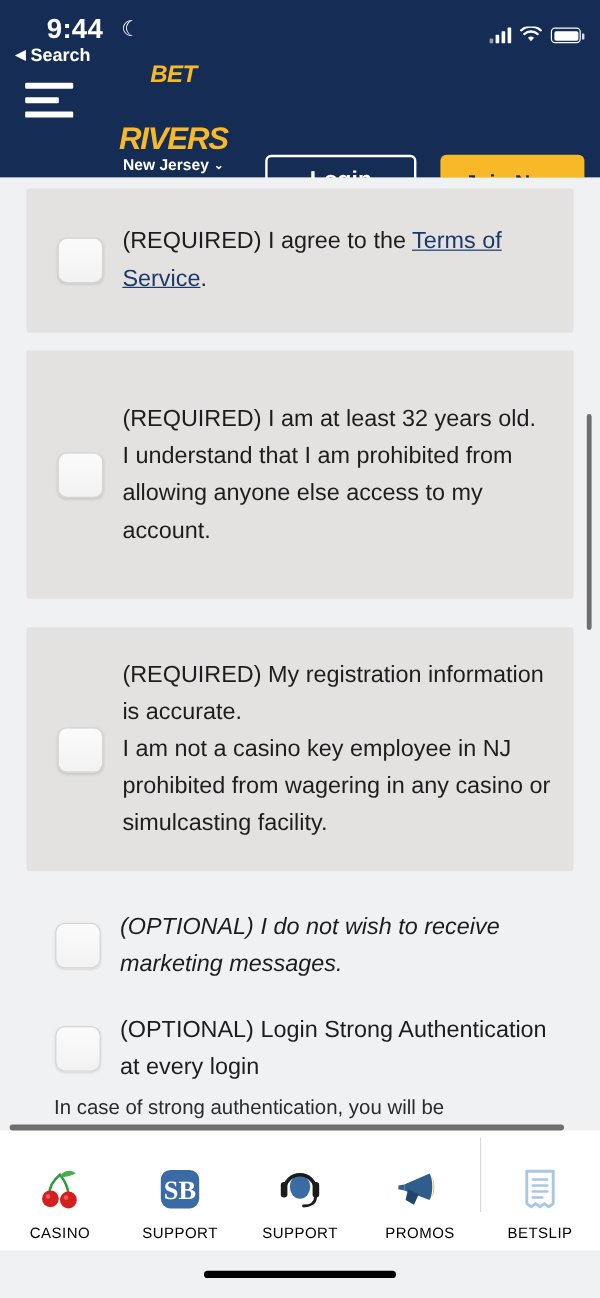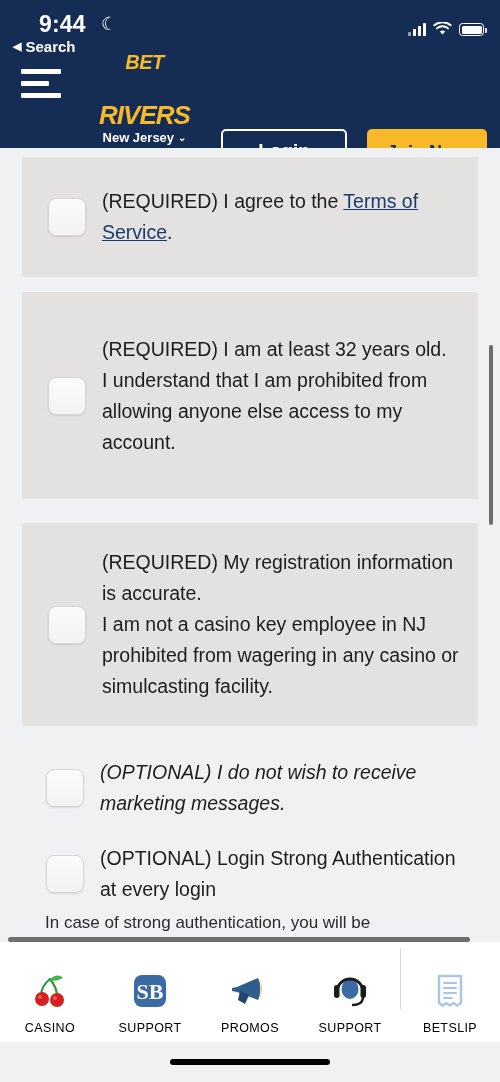--- a/index.html
+++ b/index.html
@@ -260,41 +260,41 @@
         <svg width="38" height="38" viewBox="0 0 38 38">
           <rect x="3" y="3" width="32" height="32" rx="8" fill="#3A6BA5"></rect>
           <text x="19" y="27" font-family="Liberation Serif, serif" font-size="22" font-weight="bold" fill="#ffffff" text-anchor="middle">SB</text>
         </svg>
       </span>
       <span class="navlabel">SUPPORT</span>
     </div>
 
     <div class="navitem">
       <span class="navicon">
-        <svg width="42" height="38" viewBox="0 0 42 38">
-          <path d="M30 7 C34 11 34 23 30 27 C33 24 33 10 30 7z" fill="#F2B134"></path>
-          <path d="M8 15 L29 6 C32 11 32 23 29 28 L8 20z" fill="#2F5D8C"></path>
-          <path d="M11 19 L20 23 L16 32 L9 28z" fill="#24456B"></path>
-          <path d="M3 16 L8 15 L8 20 L3 19z" fill="#2F5D8C"></path>
-        </svg>
-      </span>
-      <span class="navlabel">PROMOS</span>
-    </div>
-
-    <div class="navitem">
-      <span class="navicon">
         <svg width="40" height="38" viewBox="0 0 40 38">
           <ellipse cx="20" cy="17" rx="8.5" ry="10" fill="#3A6BA5"></ellipse>
           <path d="M7 20 A13 13 0 0 1 33 20" stroke="#1B1B1B" stroke-width="3" fill="none" stroke-linecap="round"></path>
           <rect x="4" y="13" width="5.5" height="13" rx="2.7" fill="#1B1B1B"></rect>
           <rect x="30.5" y="13" width="5.5" height="13" rx="2.7" fill="#1B1B1B"></rect>
           <path d="M33 25 C33 31 28 33 23 33" stroke="#1B1B1B" stroke-width="2.4" fill="none" stroke-linecap="round"></path>
         </svg>
       </span>
       <span class="navlabel">SUPPORT</span>
+    </div>
+
+    <div class="navitem">
+      <span class="navicon">
+        <svg width="42" height="38" viewBox="0 0 42 38">
+          <path d="M30 7 C34 11 34 23 30 27 C33 24 33 10 30 7z" fill="#F2B134"></path>
+          <path d="M8 15 L29 6 C32 11 32 23 29 28 L8 20z" fill="#2F5D8C"></path>
+          <path d="M11 19 L20 23 L16 32 L9 28z" fill="#24456B"></path>
+          <path d="M3 16 L8 15 L8 20 L3 19z" fill="#2F5D8C"></path>
+        </svg>
+      </span>
+      <span class="navlabel">PROMOS</span>
     </div>
 
     <div class="navitem divided">
       <span class="navicon">
         <svg width="34" height="38" viewBox="0 0 34 38">
           <path d="M6 4 h22 v27 l-3.7 2.6 -3.7-2.6 -3.6 2.6 -3.7-2.6 -3.6 2.6 -3.7-2.6z" fill="none" stroke="#A9C6E2" stroke-width="2.4" stroke-linejoin="round"></path>
           <g stroke="#A9C6E2" stroke-width="2.1" stroke-linecap="round">
             <line x1="11" y1="11" x2="23" y2="11"></line>
             <line x1="11" y1="16" x2="23" y2="16"></line>
             <line x1="11" y1="21" x2="23" y2="21"></line>

